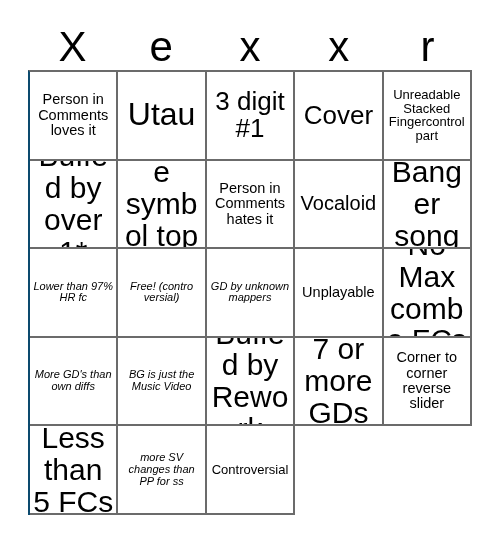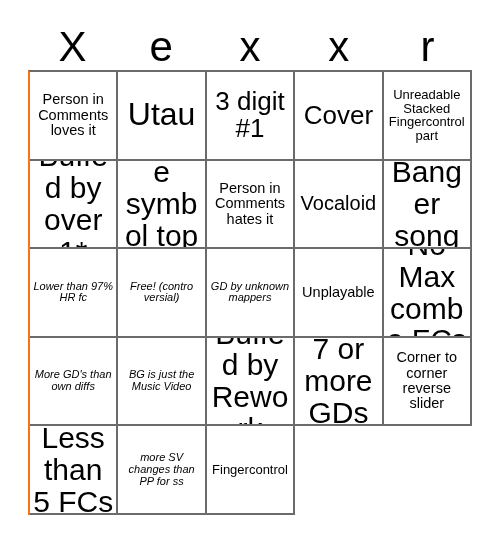--- a/index.html
+++ b/index.html
@@ -47,21 +47,21 @@
   #grid {
     position: absolute;
     left: 28px;
     top: 70px;
     width: 444px;
     height: 445px;
     display: grid;
     grid-template-columns: repeat(5, 1fr);
     grid-template-rows: repeat(5, 1fr);
     border-top: 2px solid #6b6b6b;
-    border-left: 2px solid #f97316;
+    border-left: 2px solid #0c4a6e;
     box-sizing: border-box;
     background: #ffffff;
   }
   .cell {
     border-right: 2px solid #6b6b6b;
     border-bottom: 2px solid #6b6b6b;
     box-sizing: border-box;
     display: flex;
     align-items: center;
     justify-content: center;
@@ -167,17 +167,17 @@
     <div class="cell fs-xs">
         <span class="cell-text">Corner to corner reverse slider</span>
       </div>
     <div class="cell fs-l">
         <span class="cell-text">Less than 5 FCs</span>
       </div>
     <div class="cell fs-s">
         <span class="cell-text">more SV changes than PP for ss</span>
       </div>
     <div class="cell fs-xxs">
-        <span class="cell-text">Fingercontrol</span>
+        <span class="cell-text">Controversial</span>
       </div>
 
   </div>
 </div>
 
 </body></html>

